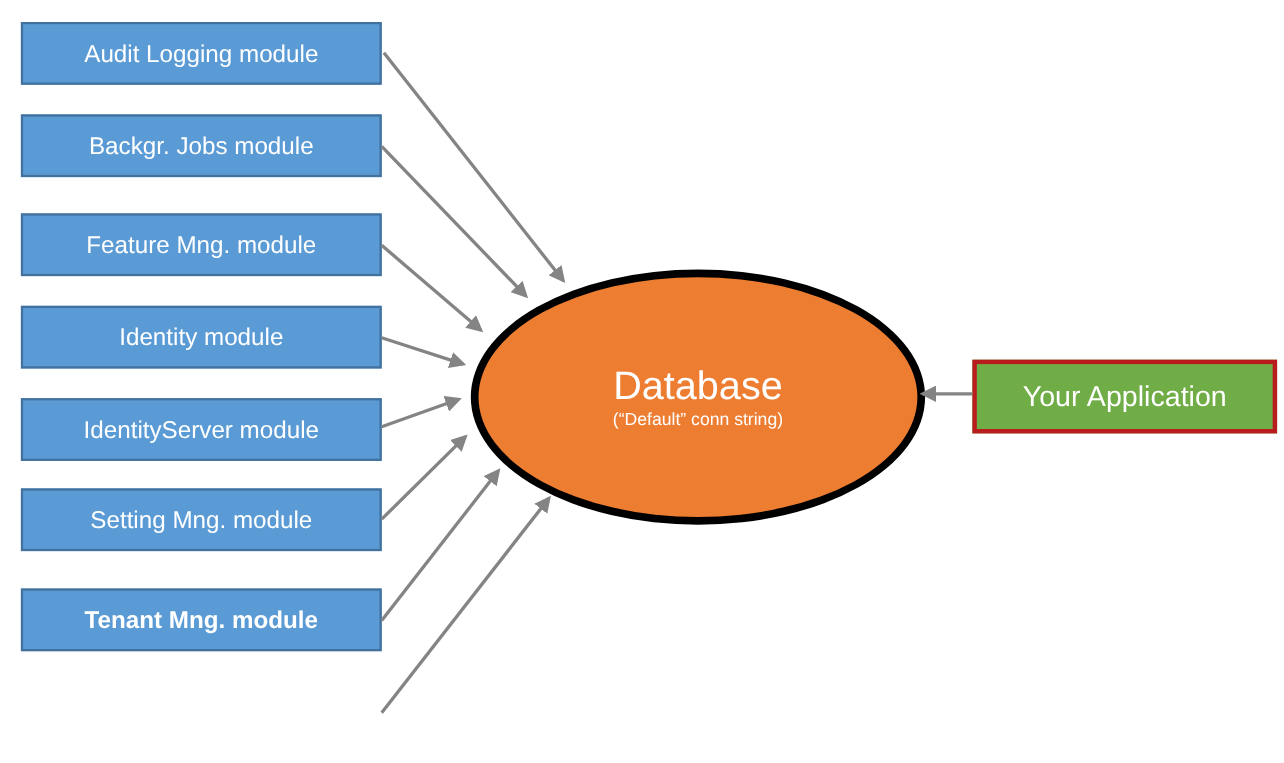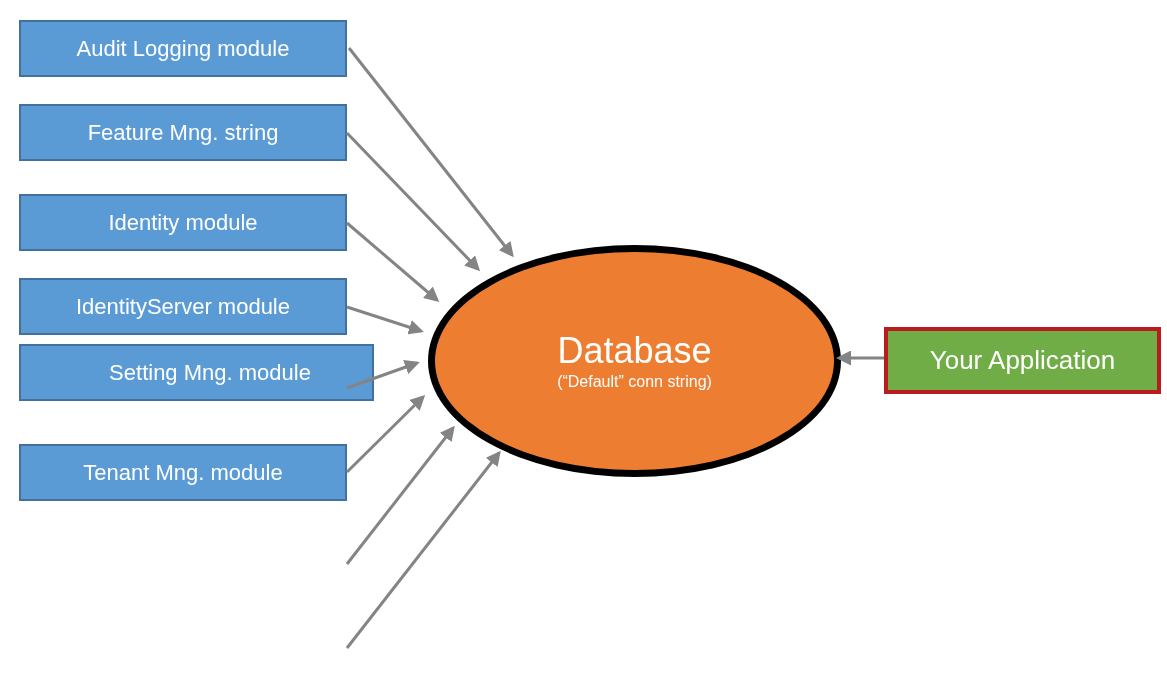--- a/index.html
+++ b/index.html
@@ -35,21 +35,21 @@
     display: flex;
     align-items: center;
     justify-content: center;
     text-align: center;
     line-height: 1;
   }
   .module-box:nth-of-type(1) { top: 20px; }
   .module-box:nth-of-type(2) { top: 104px; }
   .module-box:nth-of-type(3) { top: 194px; }
   .module-box:nth-of-type(4) { top: 278px; }
-  .module-box:nth-of-type(5) { top: 344px; padding-left: 27px; }
+  .module-box:nth-of-type(5) { top: 362px; }
   .module-box:nth-of-type(6) { top: 444px; }
   .module-box:nth-of-type(7) { top: 535px; font-weight: bold; }
   .module-box:nth-of-type(8) { top: 619px; justify-content: flex-end; }
 
   
   .db-ellipse {
     position: absolute;
     left: 428px;
     top: 245px;
     width: 399px;
@@ -105,21 +105,24 @@
 </head>
 <body>
 
 <div class="stage">
 
   <div class="modules">
     <div class="module-box">
       <span>Audit Logging module</span>
     </div>
     <div class="module-box">
-      <span>Feature Mng. string</span>
+      <span>Backgr. Jobs module</span>
+    </div>
+    <div class="module-box">
+      <span>Feature Mng. module</span>
     </div>
     <div class="module-box">
       <span>Identity module</span>
     </div>
     <div class="module-box">
       <span>IdentityServer module</span>
     </div>
     <div class="module-box">
       <span>Setting Mng. module</span>
     </div>

